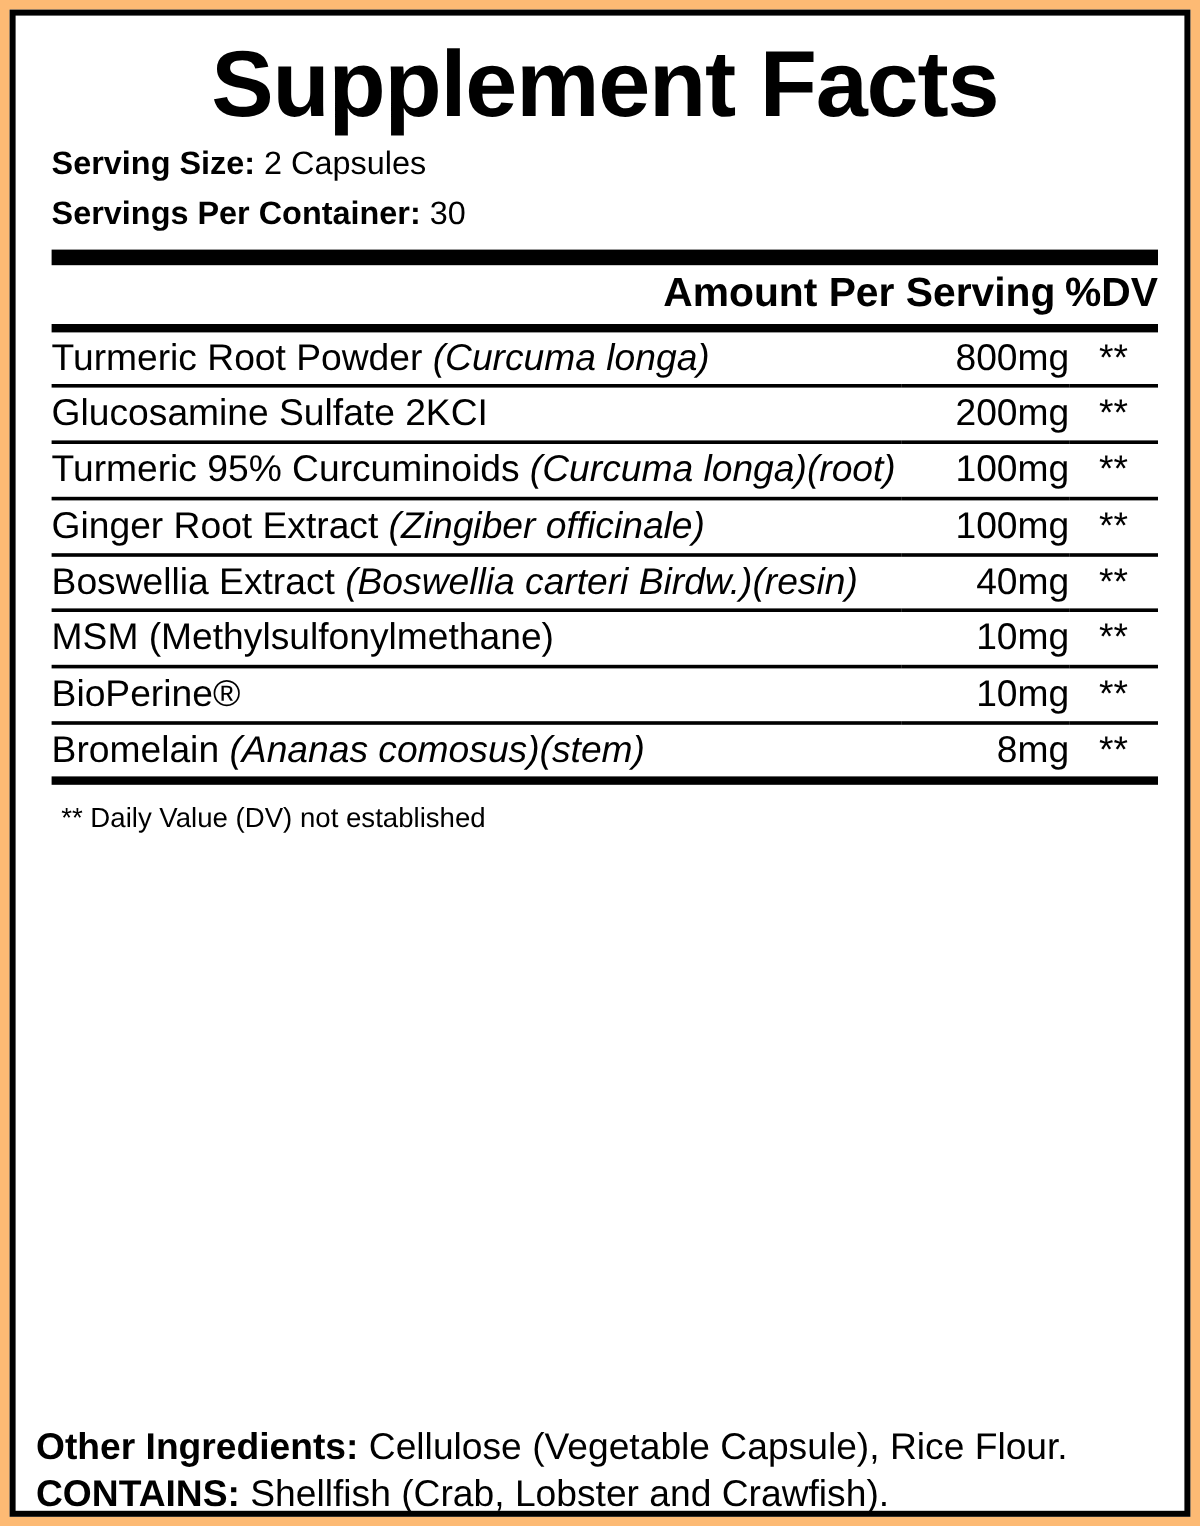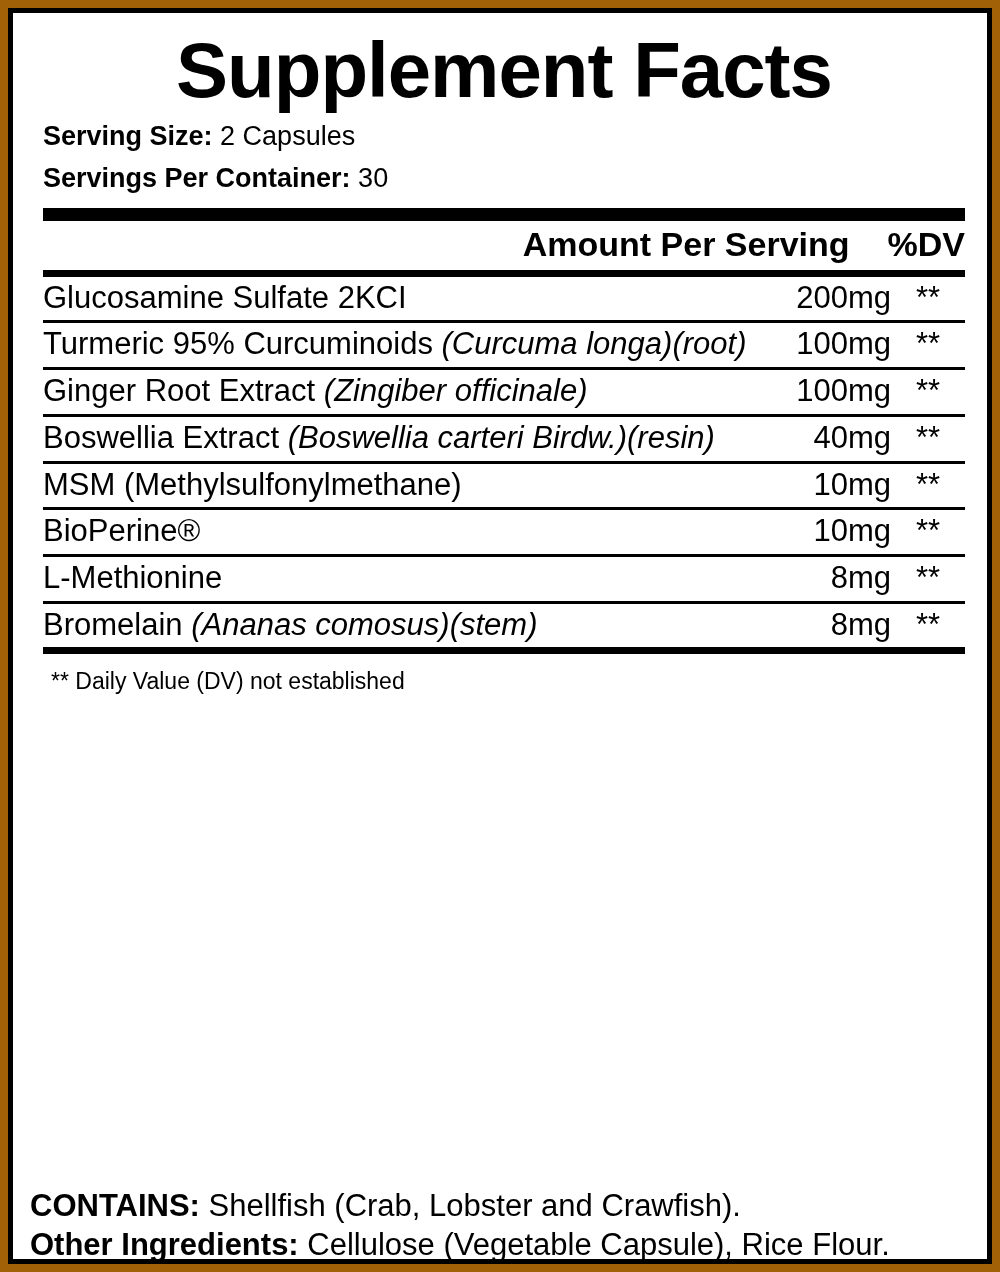--- a/index.html
+++ b/index.html
@@ -10,21 +10,21 @@
   body {
     font-family: "Liberation Sans", sans-serif;
     color: #000000;
     -webkit-font-smoothing: antialiased;
   }
   .page {
     width: 1000px;
     height: 1272px;
     box-sizing: border-box;
     position: relative;
-    background: #a16207;
+    background: #fdba74;
     overflow: hidden;
   }
   .panel {
     position: absolute;
     left: 8px;
     top: 8px;
     width: 984px;
     height: 1256px;
     box-sizing: border-box;
     border: 5px solid #000;
@@ -64,24 +64,23 @@
     background: #000;
   }
   .amount-header {
     display: flex;
     justify-content: flex-end;
     align-items: baseline;
     font-size: 34px;
     font-weight: bold;
     padding: 4px 0 6px 0;
     white-space: nowrap;
-    gap: 16px;
   }
   .amount-header .dv {
-    margin-left: 22px;
+    margin-left: 8px;
   }
   table.nutri {
     width: 100%;
     border-collapse: collapse;
     table-layout: fixed;
   }
   table.nutri td {
     vertical-align: baseline;
     padding: 4px 0 5px 0;
     border-bottom: 3px solid #000;
@@ -149,20 +148,25 @@
       <div class="amount-header">
         <span>Amount Per Serving</span>
         <span class="dv">%DV</span>
       </div>
 
       <div class="rule-med"></div>
 
       <table class="nutri">
         <tbody>
           <tr>
+            <td class="name"><span>Turmeric Root Powder </span><i>(Curcuma longa)</i></td>
+            <td class="amt">800mg</td>
+            <td class="dv">**</td>
+          </tr>
+          <tr>
             <td class="name"><span>Glucosamine Sulfate 2KCI</span><i></i></td>
             <td class="amt">200mg</td>
             <td class="dv">**</td>
           </tr>
           <tr>
             <td class="name"><span>Turmeric 95% Curcuminoids </span><i>(Curcuma longa)(root)</i></td>
             <td class="amt">100mg</td>
             <td class="dv">**</td>
           </tr>
           <tr>
@@ -176,44 +180,39 @@
             <td class="dv">**</td>
           </tr>
           <tr>
             <td class="name"><span>MSM (Methylsulfonylmethane)</span><i></i></td>
             <td class="amt">10mg</td>
             <td class="dv">**</td>
           </tr>
           <tr>
             <td class="name"><span>BioPerine®</span><i></i></td>
             <td class="amt">10mg</td>
-            <td class="dv">**</td>
-          </tr>
-          <tr>
-            <td class="name"><span>L-Methionine</span><i></i></td>
-            <td class="amt">8mg</td>
             <td class="dv">**</td>
           </tr>
           <tr>
             <td class="name"><span>Bromelain </span><i>(Ananas comosus)(stem)</i></td>
             <td class="amt">8mg</td>
             <td class="dv">**</td>
           </tr>
         </tbody>
       </table>
 
       <div class="rule-med"></div>
 
       <div class="footnote">** Daily Value (DV) not established</div>
     </div>
   </div>
 
   <div class="other">
+    <p>
+      <b>Other Ingredients:</b>
+      <span>Cellulose (Vegetable Capsule), Rice Flour.</span>
+    </p>
     <p>
       <b>CONTAINS:</b>
       <span>Shellfish (Crab, Lobster and Crawfish).</span>
     </p>
-    <p>
-      <b>Other Ingredients:</b>
-      <span>Cellulose (Vegetable Capsule), Rice Flour.</span>
-    </p>
   </div>
 </div>
 
 </body></html>

